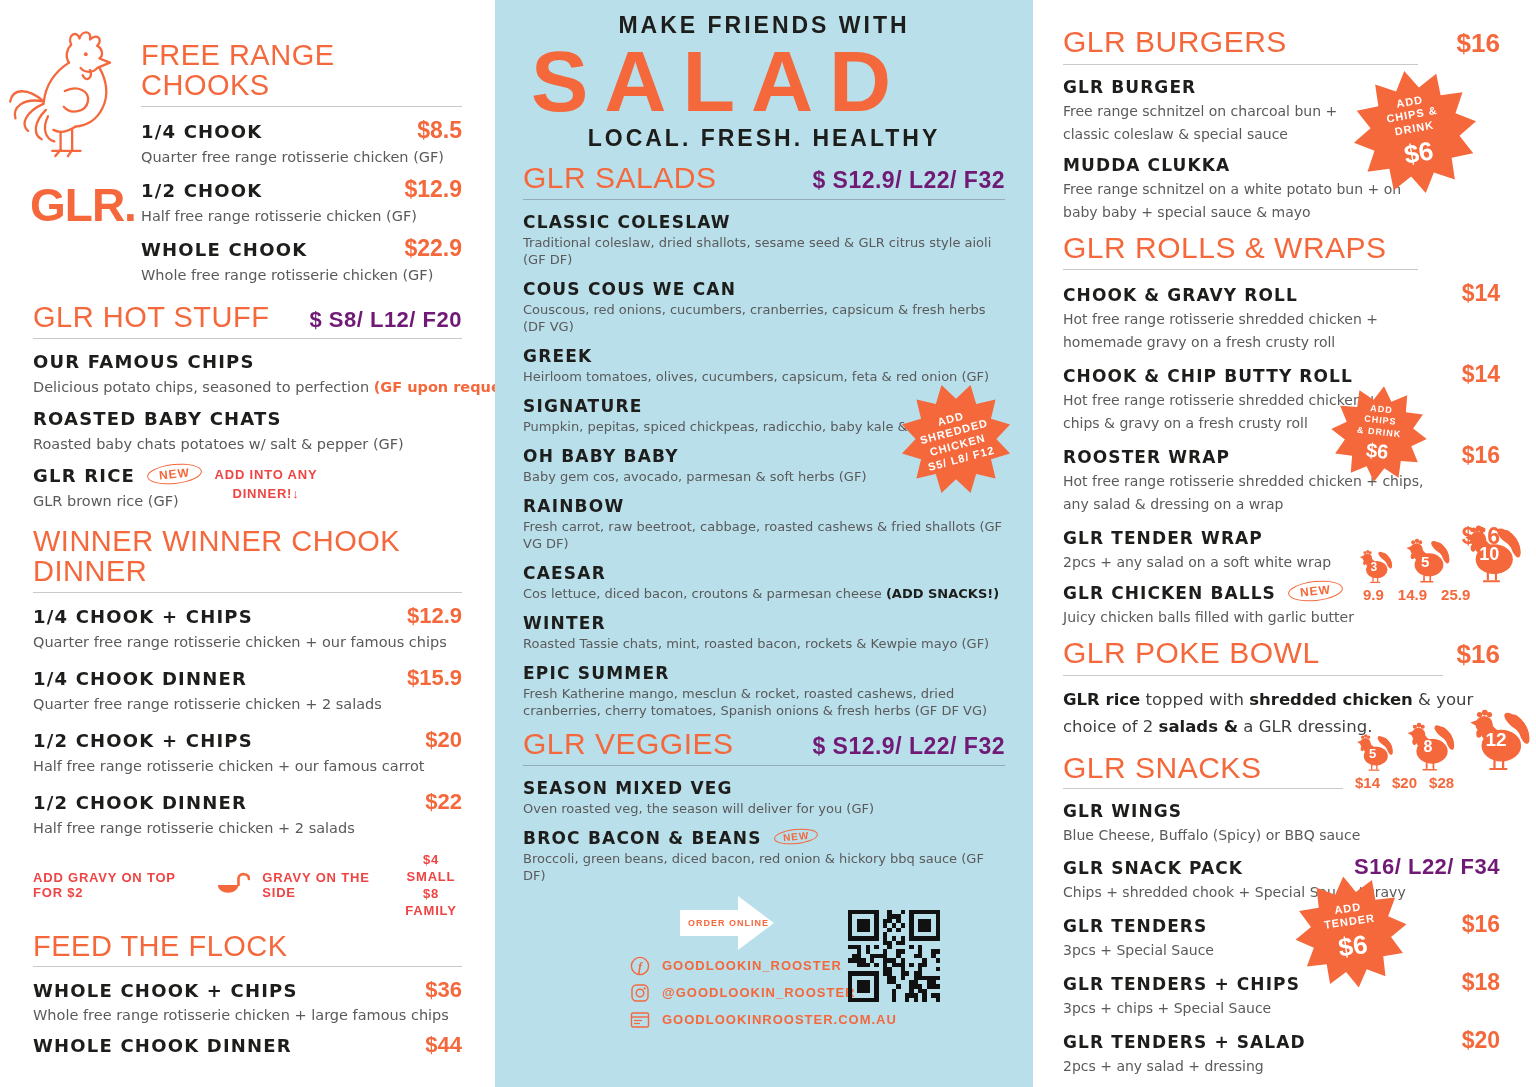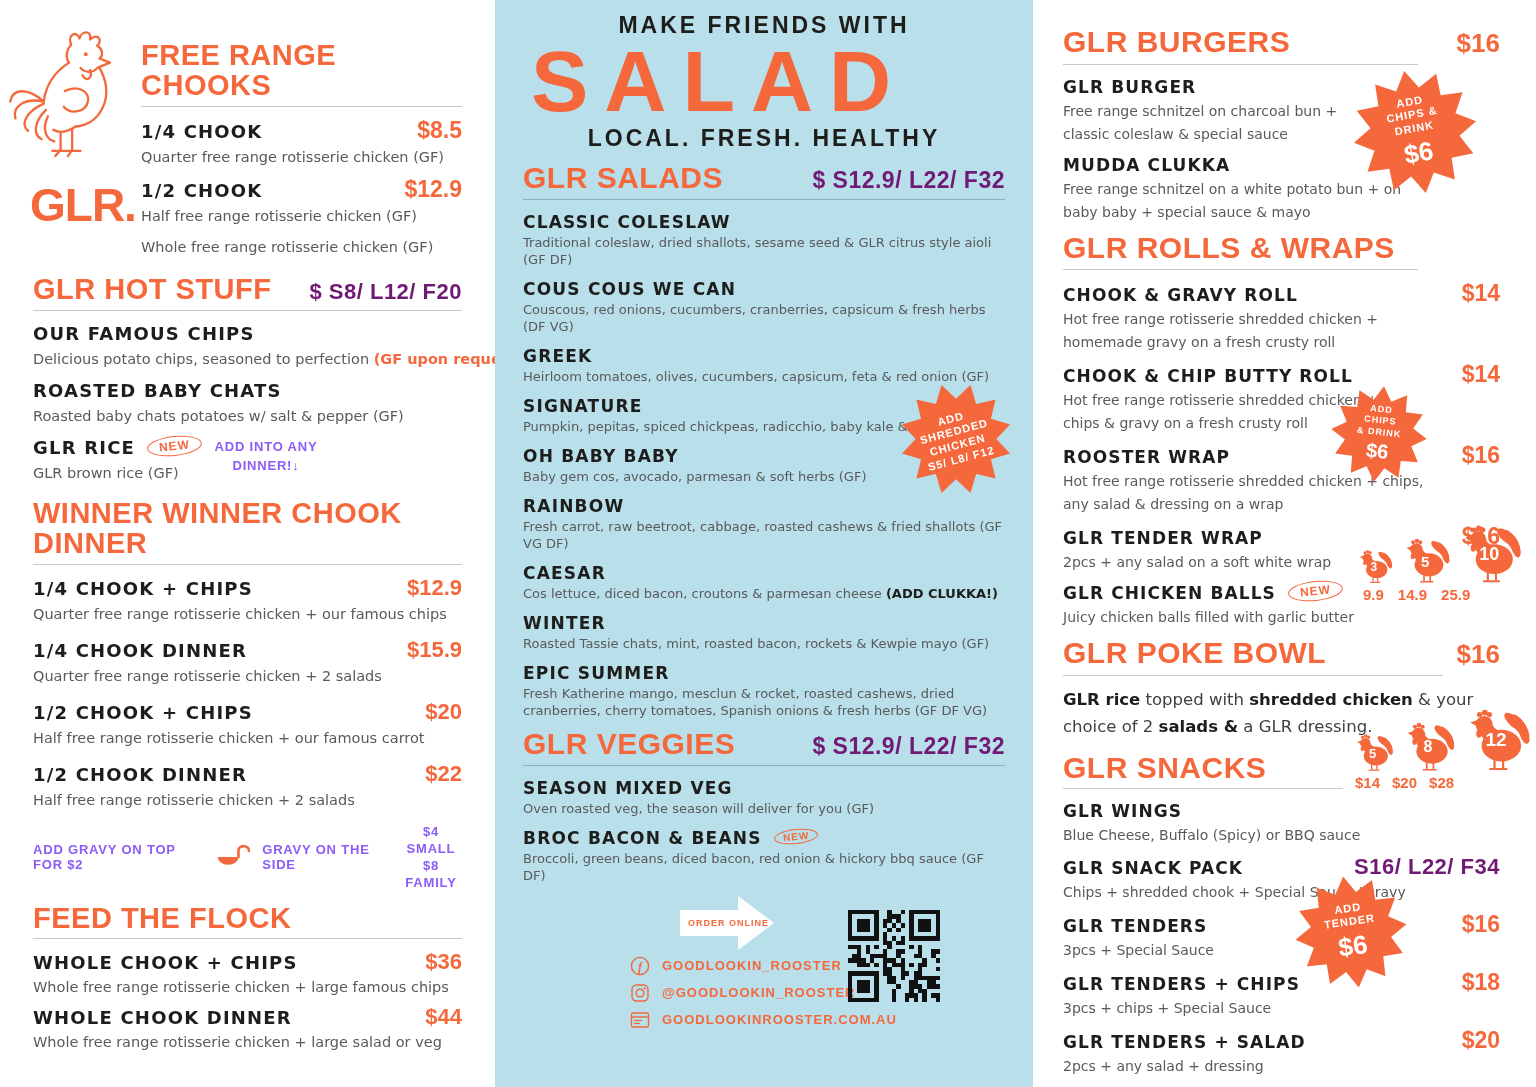--- a/index.html
+++ b/index.html
@@ -4,21 +4,21 @@
 <style>
   html,body{margin:0;padding:0;background:#ffffff;}
   .page{position:relative;width:1536px;height:1087px;background:#ffffff;overflow:hidden;
         font-family:"DejaVu Sans",sans-serif;color:#1d1d1b;}
   .col{position:absolute;top:0;box-sizing:border-box;}
   .col-left{left:0;width:495px;height:1087px;padding:40px 33px 0 33px;}
   .col-mid{left:495px;width:538px;height:1087px;background:#b9dfea;padding:12px 28px 0 28px;}
   .col-right{left:1033px;width:503px;height:1087px;padding:26px 36px 0 30px;}
 
   .hl{color:#f4683c;}
-  .sec-head{font-family:"Liberation Sans",sans-serif;font-weight:bold;color:#f4683c;
+  .sec-head{font-family:"Liberation Sans",sans-serif;font-weight:normal;color:#f4683c;
             font-size:29px;letter-spacing:.5px;line-height:1.05;}
   .head-row{display:flex;justify-content:space-between;align-items:baseline;}
   .head-price{font-family:"Liberation Sans",sans-serif;font-weight:bold;color:#701a75;
               font-size:22px;letter-spacing:.5px;white-space:nowrap;}
   .rule{border-bottom:1.6px solid #c9c9c9;margin-top:5px;margin-bottom:10px;}
   .col-mid .rule{border-color:#93aeb9;}
 
   .item-row{display:flex;justify-content:space-between;align-items:baseline;}
   .item-name{font-weight:bold;font-size:18px;letter-spacing:1.2px;line-height:26px;white-space:nowrap;}
   .item-desc{font-size:14.5px;color:#5a5a5b;line-height:25px;white-space:nowrap;}
@@ -27,21 +27,21 @@
   .mi{margin-bottom:6px;}
 
   .col-mid .item-name{font-size:17px;line-height:24px;}
   .col-mid .item-desc{font-size:13px;line-height:17px;white-space:normal;}
   .col-mid .mi{margin-bottom:9px;}
   .col-right .item-name{font-size:17px;letter-spacing:1.1px;line-height:25px;}
   .col-right .item-desc{font-size:14px;line-height:23px;white-space:nowrap;}
   .col-right .mi{margin-bottom:7px;}
 
   .bold-black{font-weight:bold;color:#1d1d1b;}
-  .note-orange{font-family:"Liberation Sans",sans-serif;font-weight:bold;color:#8b5cf6;
+  .note-orange{font-family:"Liberation Sans",sans-serif;font-weight:bold;color:#ef4444;
                font-size:13px;letter-spacing:.8px;}
 
   .new-badge{display:inline-block;border:1.6px solid #f4683c;border-radius:50%;
              color:#f4683c;font-family:"Liberation Sans",sans-serif;font-weight:bold;
              font-size:12px;letter-spacing:1px;padding:2px 11px;transform:rotate(-6deg);
              vertical-align:middle;margin-left:12px;position:relative;top:-3px;}
 
   
   .brand{position:absolute;left:6px;top:28px;width:130px;}
   .brand svg{display:block;}
@@ -158,20 +158,24 @@
         <div class="item-desc">Quarter free range rotisserie chicken (GF)</div>
       </div>
       <div class="mi">
         <div class="item-row">
             <span class="item-name">1/2 CHOOK</span>
             <span class="price">$12.9</span>
           </div>
         <div class="item-desc">Half free range rotisserie chicken (GF)</div>
       </div>
       <div class="mi">
+        <div class="item-row">
+            <span class="item-name">WHOLE CHOOK</span>
+            <span class="price">$22.9</span>
+          </div>
         <div class="item-desc">Whole free range rotisserie chicken (GF)</div>
       </div>
     </div>
 
     <div style="margin-top:14px">
       <div class="head-row">
         <span class="sec-head">GLR HOT STUFF</span>
         <span class="head-price">$ S8/ L12/ F20</span>
       </div>
       <div class="rule"></div>
@@ -246,21 +250,20 @@
             <span class="item-name">WHOLE CHOOK + CHIPS</span>
             <span class="price" style="font-size:22px">$36</span>
           </div>
         <div class="item-desc" style="line-height:22px">Whole free range rotisserie chicken + large famous chips</div>
       </div>
       <div class="mi">
         <div class="item-row">
             <span class="item-name">WHOLE CHOOK DINNER</span>
             <span class="price" style="font-size:22px">$44</span>
           </div>
-        <div class="item-desc" style="line-height:22px">Whole free range rotisserie chicken + large salad or veg</div>
       </div>
 
     </div>
   </div>
 
   <div class="col col-mid">
     <div class="tag-top">MAKE FRIENDS WITH</div>
     <div class="tag-big">SALAD</div>
     <div class="tag-sub">LOCAL. FRESH. HEALTHY</div>
 
@@ -290,21 +293,21 @@
       <div class="mi">
           <div class="item-name">OH BABY BABY</div>
           <div class="item-desc">Baby gem cos, avocado, parmesan &amp; soft herbs (GF)</div>
         </div>
       <div class="mi">
           <div class="item-name">RAINBOW</div>
           <div class="item-desc">Fresh carrot, raw beetroot, cabbage, roasted cashews &amp; fried shallots (GF VG DF)</div>
         </div>
       <div class="mi">
           <div class="item-name">CAESAR</div>
-          <div class="item-desc"><span>Cos lettuce, diced bacon, croutons &amp; parmesan cheese </span><span class="bold-black">(ADD CLUKKA!)</span></div>
+          <div class="item-desc"><span>Cos lettuce, diced bacon, croutons &amp; parmesan cheese </span><span class="bold-black">(ADD SNACKS!)</span></div>
         </div>
       <div class="mi">
           <div class="item-name">WINTER</div>
           <div class="item-desc">Roasted Tassie chats, mint, roasted bacon, rockets &amp; Kewpie mayo (GF)</div>
         </div>
       <div class="mi">
           <div class="item-name">EPIC SUMMER</div>
           <div class="item-desc">Fresh Katherine mango, mesclun &amp; rocket, roasted cashews, dried cranberries, cherry tomatoes, Spanish onions &amp; fresh herbs (GF DF VG)</div>
         </div>
     </div>

